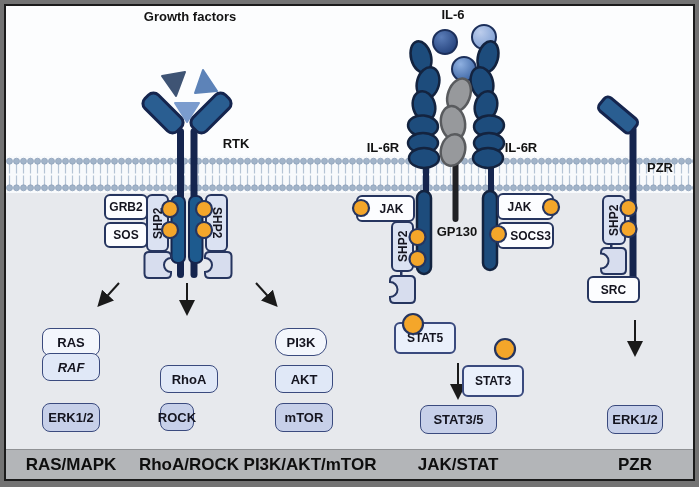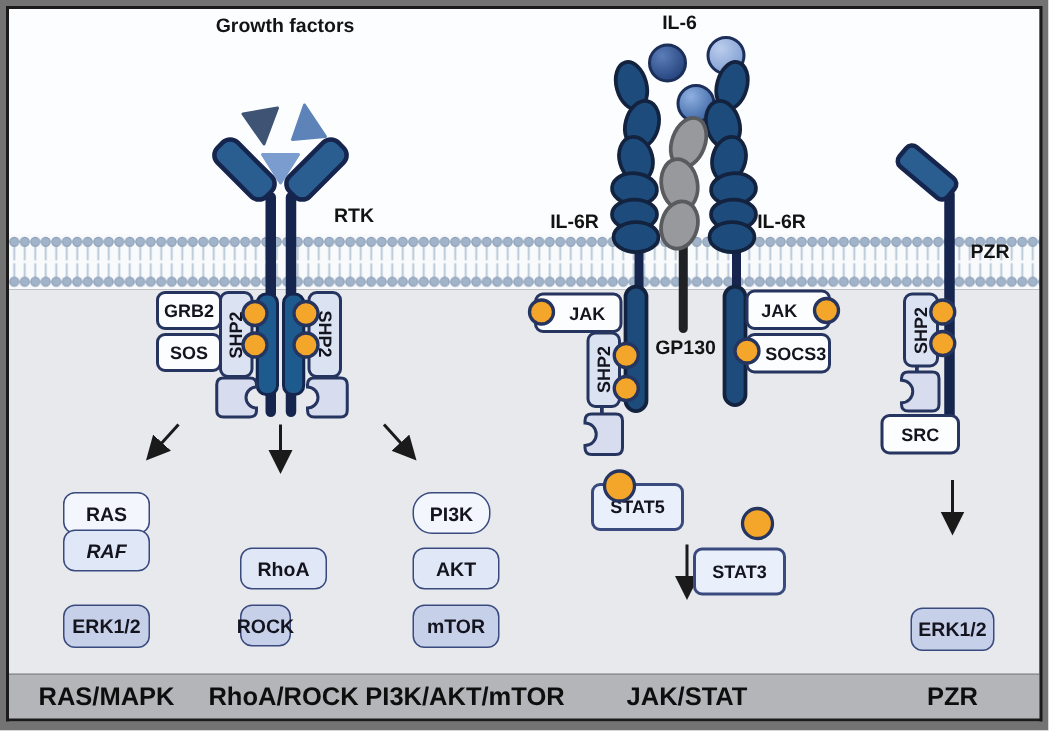--- a/index.html
+++ b/index.html
@@ -203,20 +203,21 @@
 
   <div class="pbox cascade tier2" style="left:160px;top:365px;width:58px;height:28px;">RhoA</div>
   <div class="pbox cascade tier3" style="left:160px;top:403px;width:34px;height:28px;">ROCK</div>
 
   <div class="pbox cascade tier1" style="left:275px;top:328px;width:52px;height:28px;border-radius:13px;">PI3K</div>
   <div class="pbox cascade tier2" style="left:275px;top:365px;width:58px;height:28px;">AKT</div>
   <div class="pbox cascade tier3" style="left:275px;top:403px;width:58px;height:29px;">mTOR</div>
 
   <div class="pbox statbox" style="left:394px;top:322px;width:62px;height:32px;">STAT5</div>
   <div class="pbox statbox" style="left:462px;top:321px;width:62px;height:32px;margin-top:44px;">STAT3</div>
+  <div class="pbox cascade tier3" style="left:420px;top:405px;width:77px;height:29px;">STAT3/5</div>
   <div class="pbox cascade tier3" style="left:607px;top:405px;width:56px;height:29px;">ERK1/2</div>
 
   <div id="footer-band">
     <div class="band-label" style="left:65px;">RAS/MAPK</div>
     <div class="band-label" style="left:183px;">RhoA/ROCK</div>
     <div class="band-label" style="left:304px;">PI3K/AKT/mTOR</div>
     <div class="band-label" style="left:452px;">JAK/STAT</div>
     <div class="band-label" style="left:629px;">PZR</div>
   </div>
 

